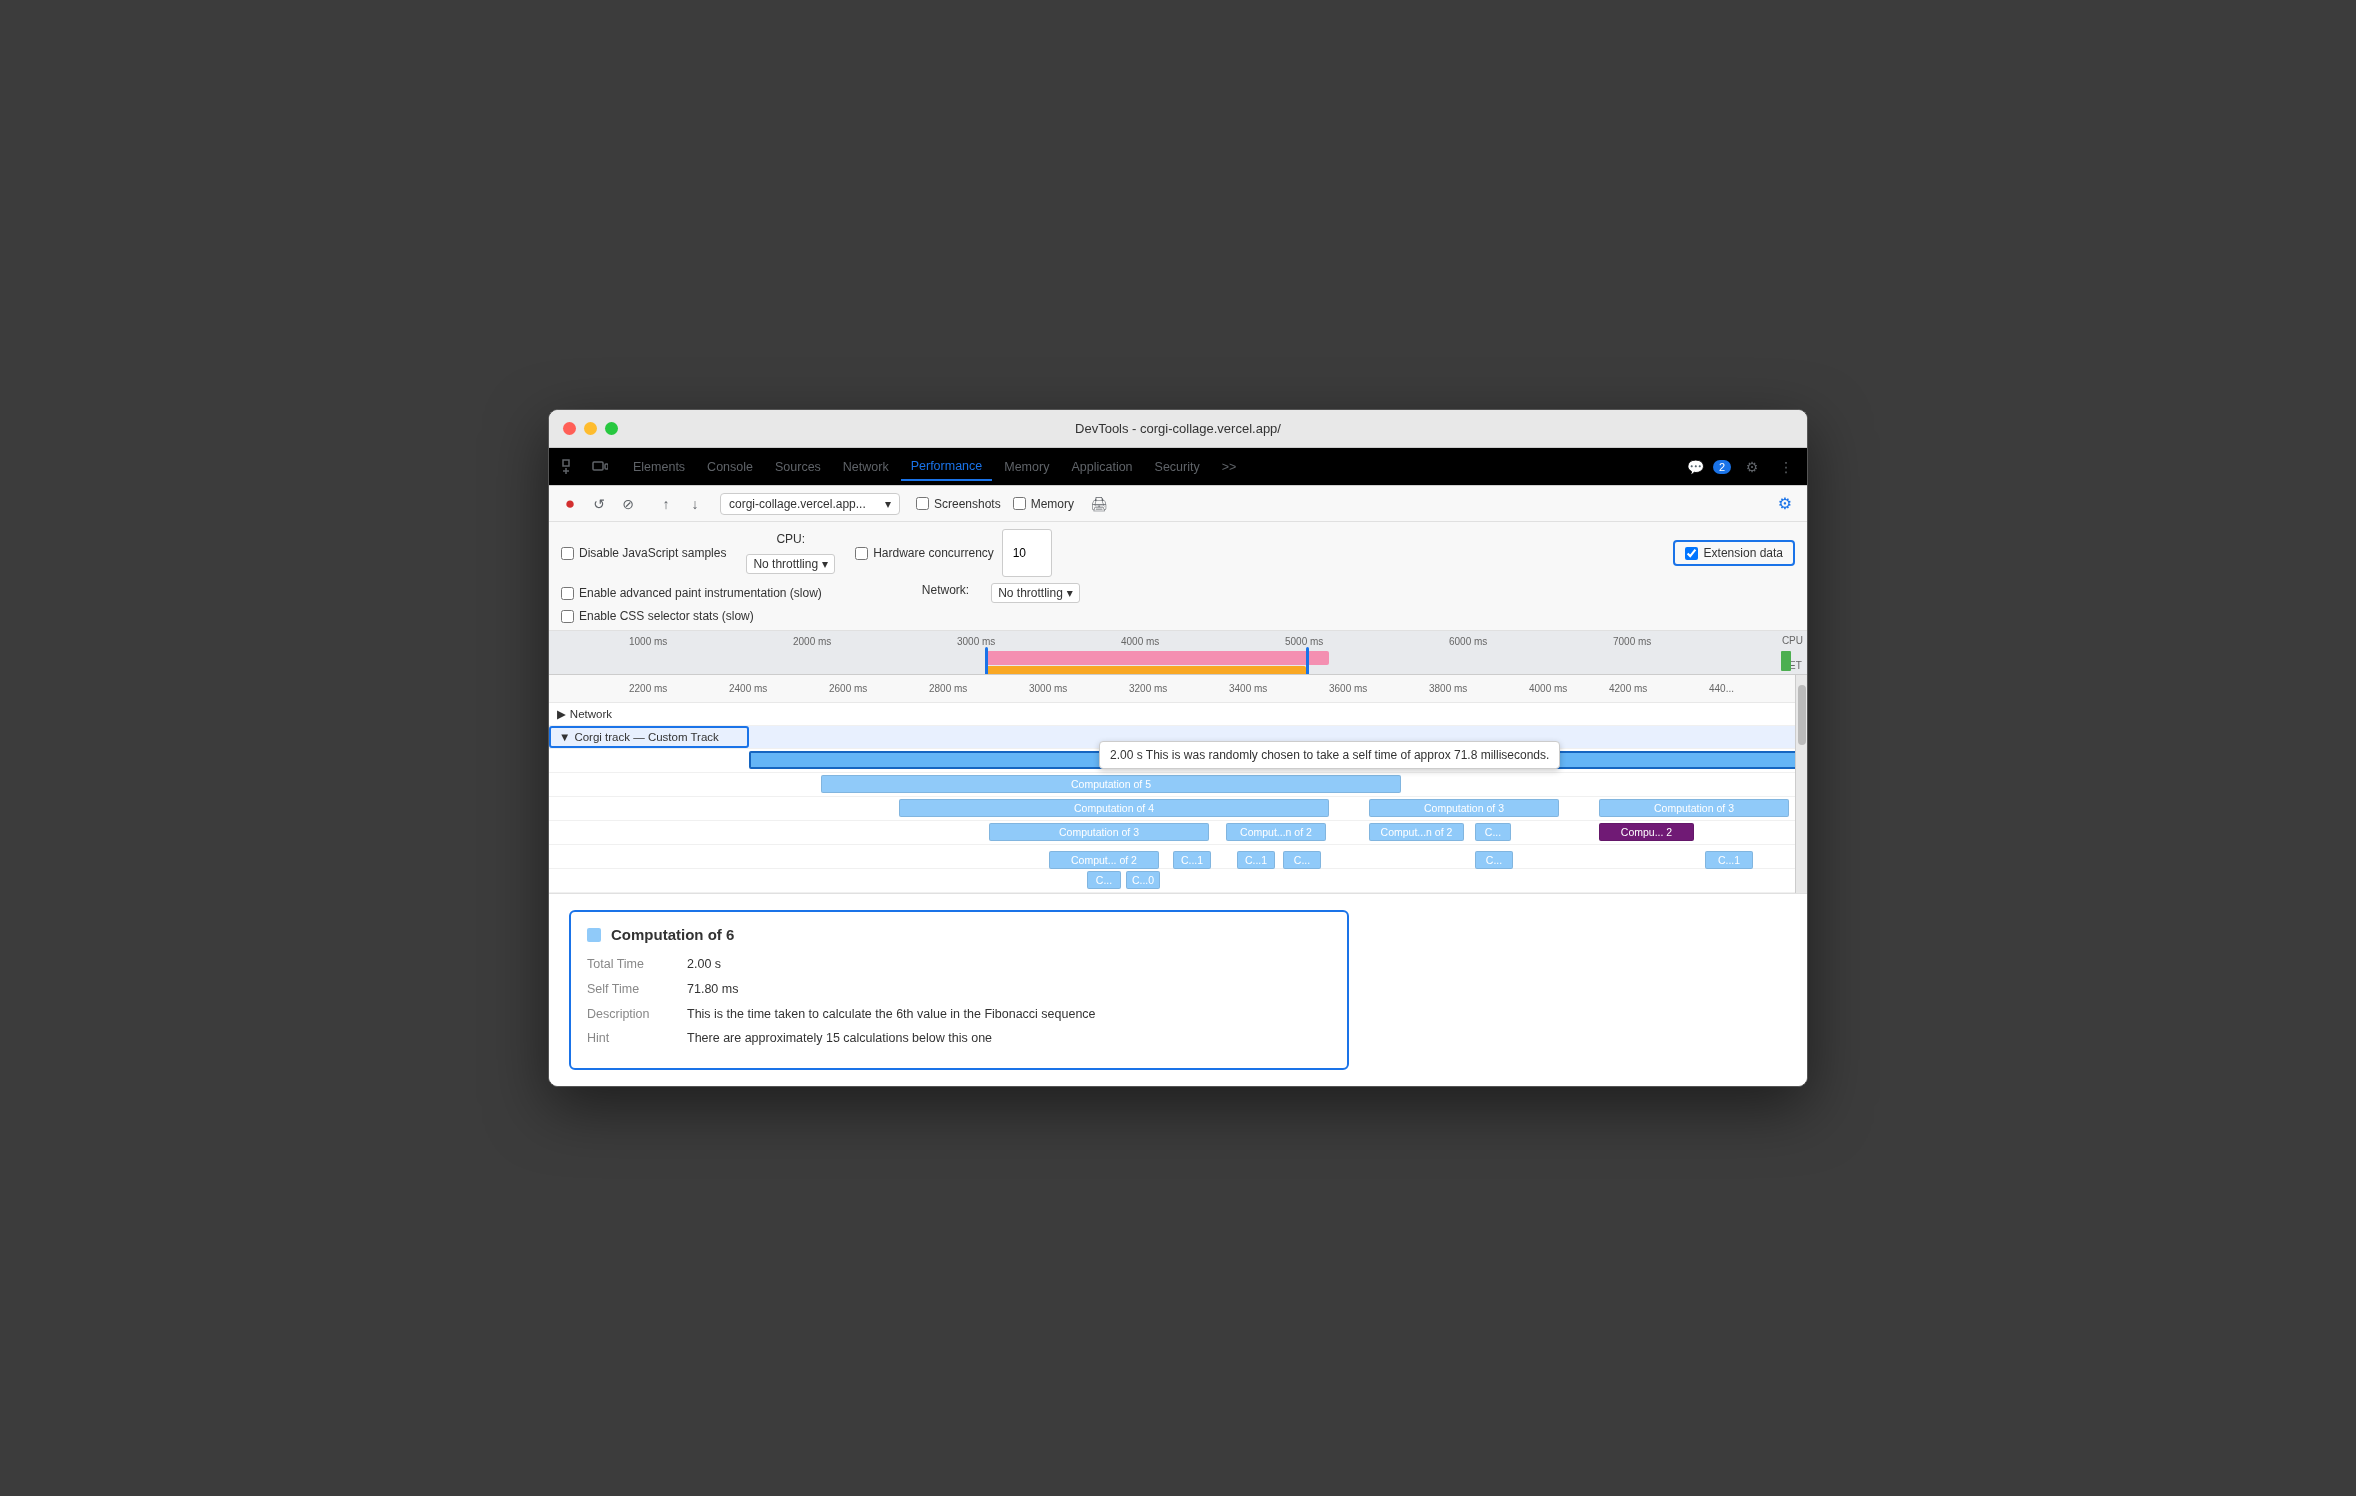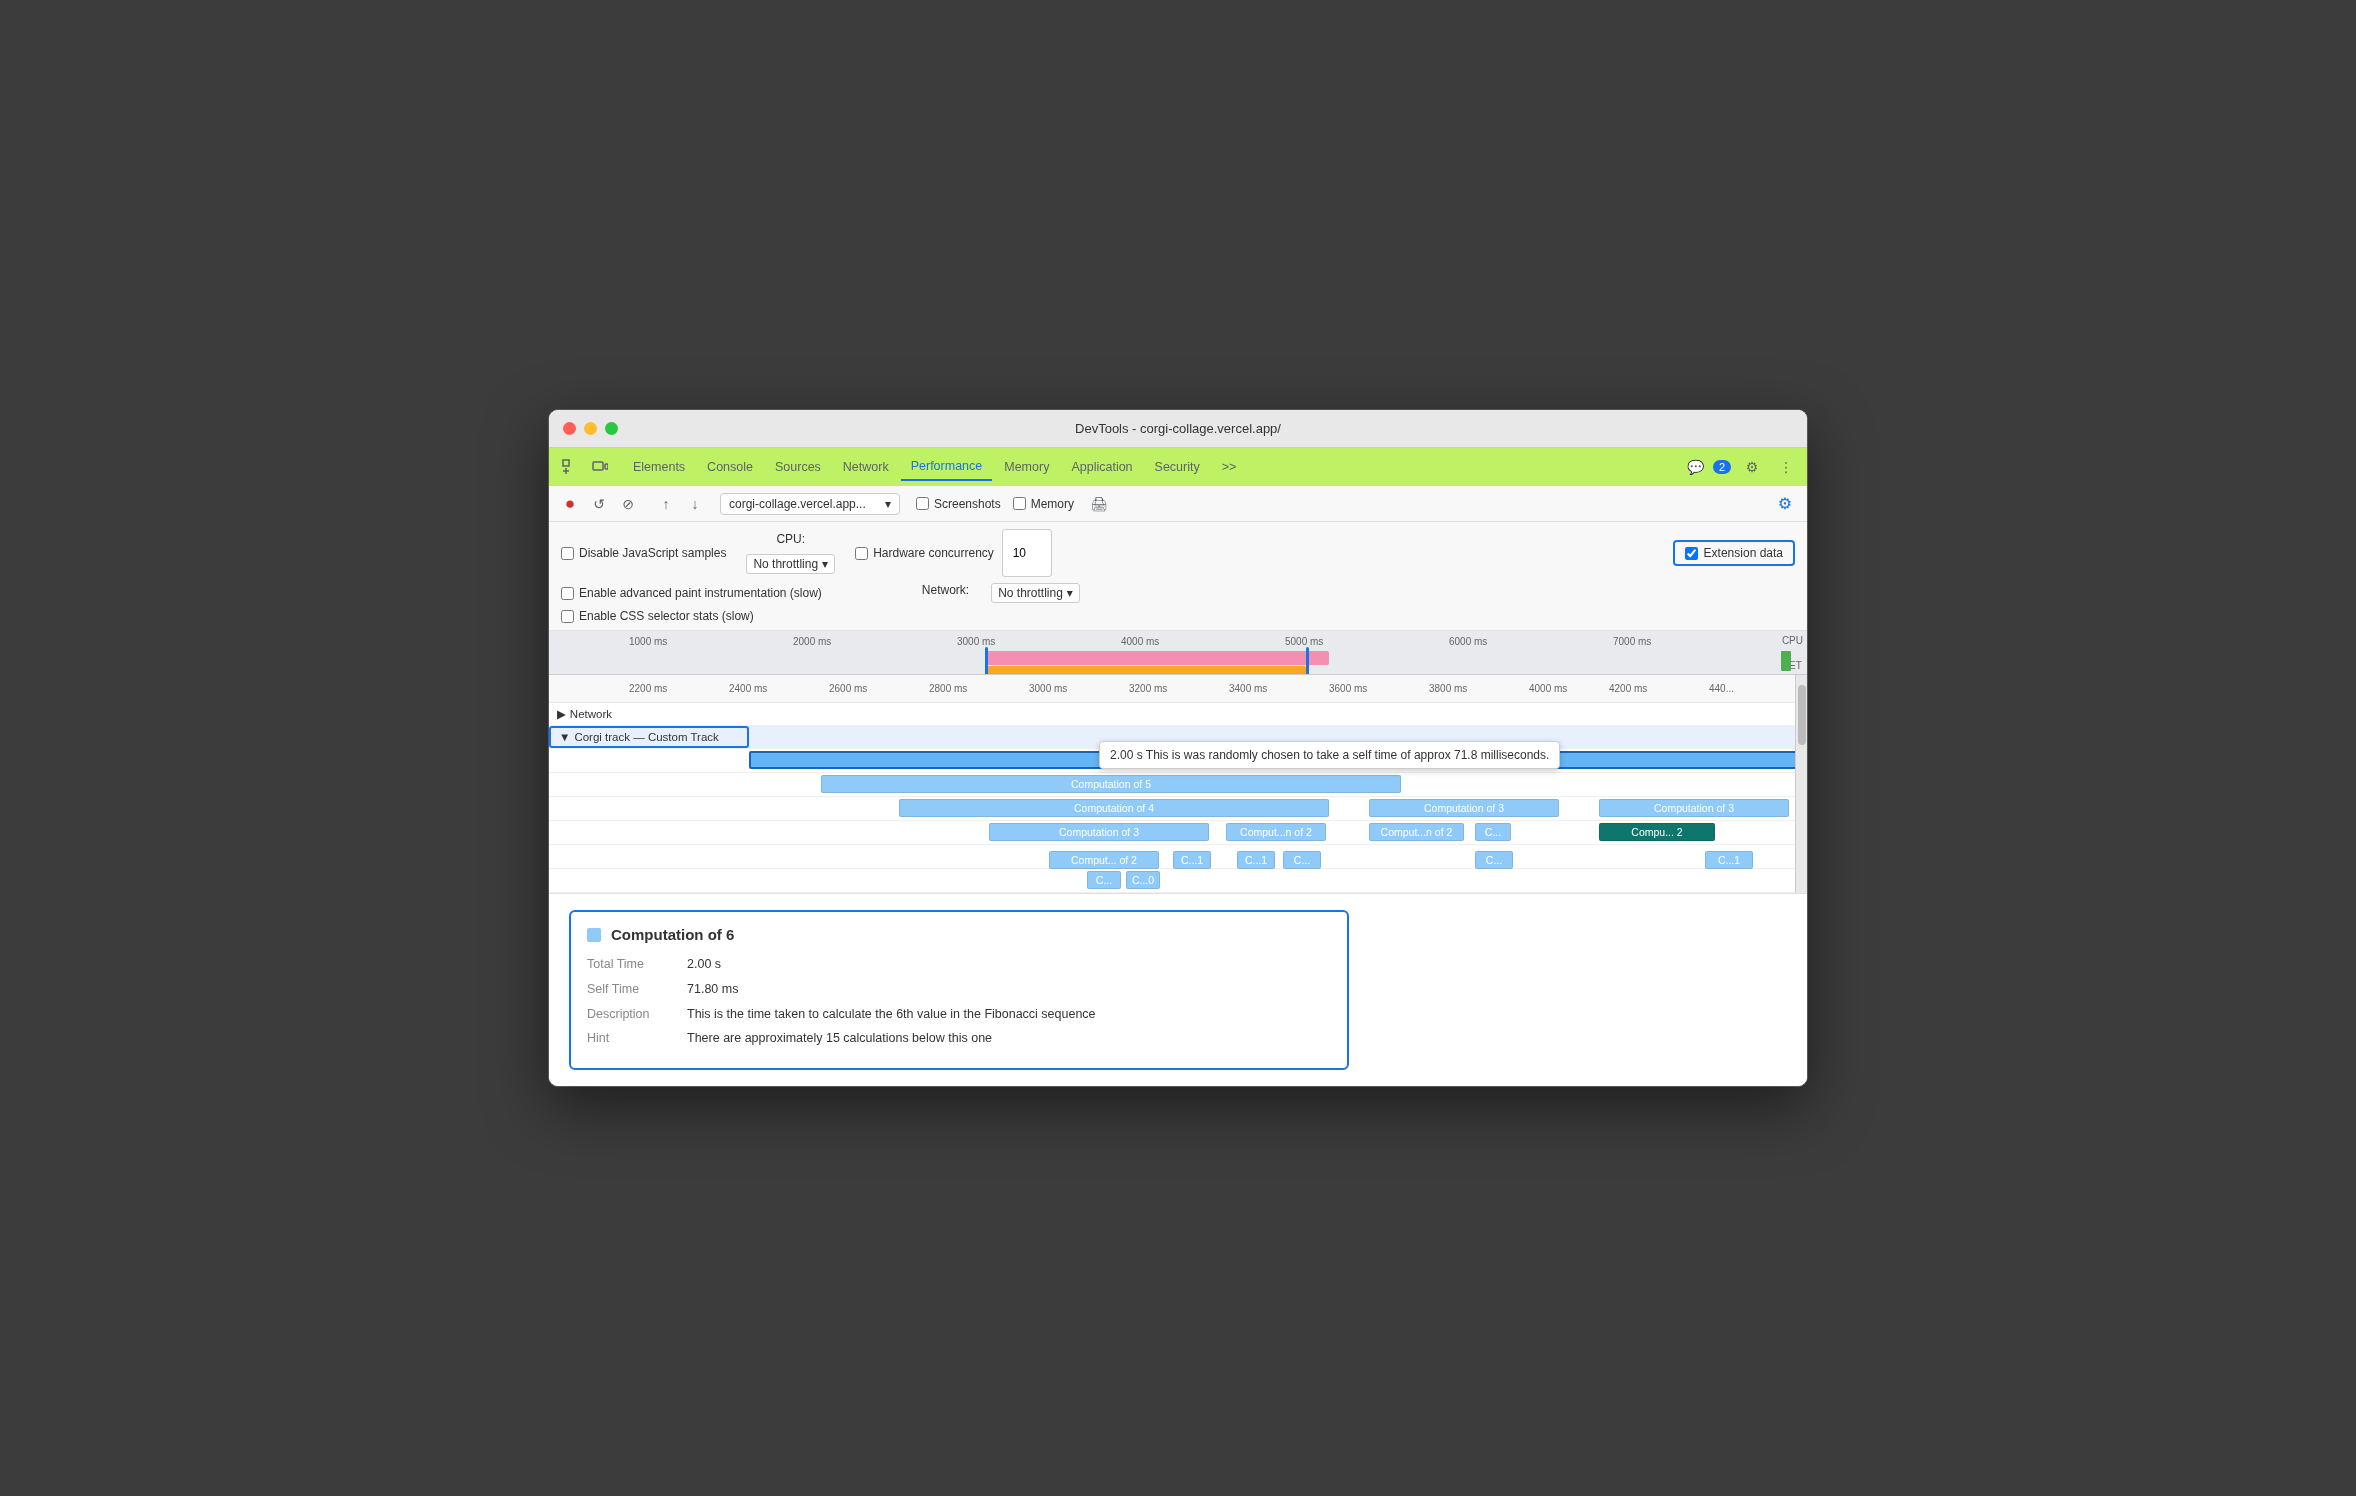--- a/index.html
+++ b/index.html
@@ -45,21 +45,21 @@
     .tb-btn.close { background: #ff5f57; }
     .tb-btn.minimize { background: #febc2e; }
     .tb-btn.maximize { background: #28c840; }
     .title-bar-text {
       font-size: 13px;
       color: #333;
       font-weight: 500;
     }
     
     .tab-bar {
-      background: #bef264;
+      background: #000000;
       display: flex;
       align-items: center;
       padding: 0 8px;
       height: 38px;
       border-bottom: 1px solid #d0d0d0;
       gap: 2px;
       font-size: 12.5px;
     }
     .tab-bar-left {
       display: flex;
@@ -600,21 +600,21 @@
           </div>
           <div class="flame-bar" style="left:477px; width:100px; background:#90caf9;">
             <span>Comput...n of 2</span>
           </div>
           <div class="flame-bar" style="left:620px; width:95px; background:#90caf9;">
             <span>Comput...n of 2</span>
           </div>
           <div class="flame-bar" style="left:726px; width:36px; background:#90caf9;">
             <span>C...</span>
           </div>
-          <div class="flame-bar" style="left:850px; width:116px; background:#0f766e;">
+          <div class="flame-bar" style="left:850px; width:95px; background:#701a75;">
             <span>Compu... 2</span>
           </div>
 
         </div>
       </div>
 
       <div class="track-row" style="height:24px;">
         <div style="width:200px; flex-shrink:0;"></div>
         <div class="track-content" style="height:24px; position:relative;margin-top:9px;">
           <div class="flame-bar" style="left:300px; width:110px; background:#90caf9;">

